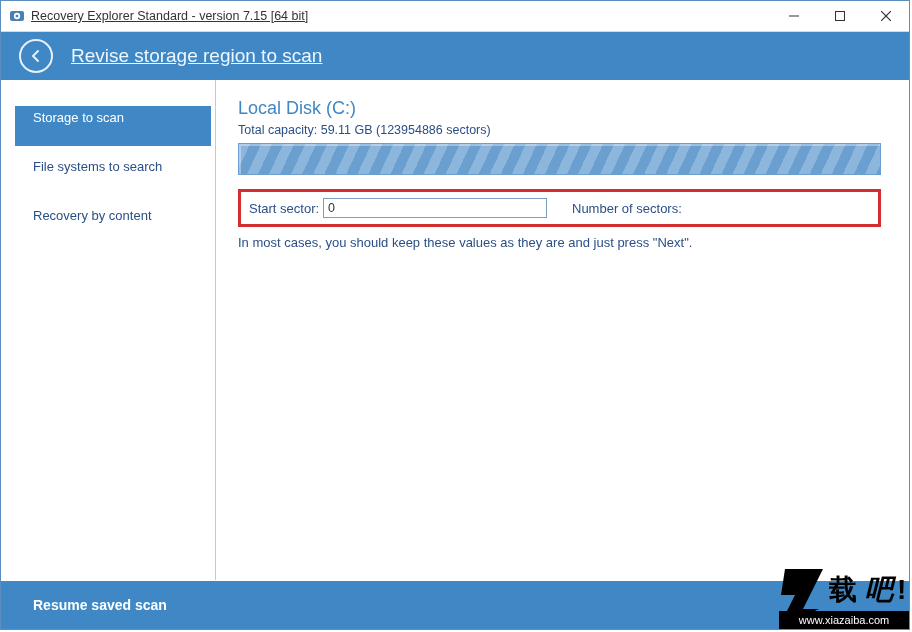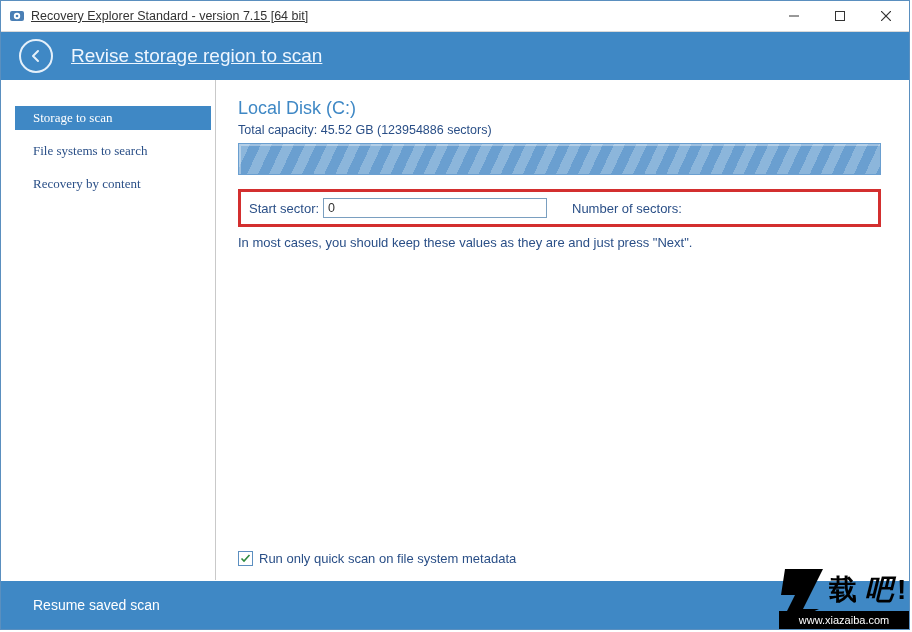--- a/index.html
+++ b/index.html
@@ -97,28 +97,27 @@
     bottom: 49px; 
     display: flex;
   }
   .sidebar {
     width: 215px;
     border-right: 1px solid #c9c9c9;
     padding: 26px 0 0 0;
     box-sizing: border-box;
   }
   .side-item {
-    height: 24px;
+    height: 40px;
     line-height: 24px;
     padding-left: 32px;
     margin-bottom: 9px;
     font-size: 13px;
     color: #2a4f87;
     cursor: pointer;
-    font-family: Liberation Serif, serif;
   }
   .side-item.selected {
     background: #3f88c5;
     color: #fff;
     margin-left: 14px;
     margin-right: 4px;
     padding-left: 18px;
   }
 
   .main {
@@ -214,21 +213,21 @@
     position: absolute;
     left: 0; right: 0; bottom: 0;
     height: 48px;
     background: #3f88c5;
     display: flex;
     align-items: center;
     padding: 0 32px;
   }
   .footer-text {
     color: #fff;
-    font-weight: 400;
+    font-weight: 700;
     font-size: 14px;
   }
 
   
   .watermark {
     position: absolute;
     right: 0;
     bottom: 0;
     width: 130px;
     height: 62px;
@@ -282,43 +281,35 @@
 
   <div class="body">
     <div class="sidebar">
       <div class="side-item selected">Storage to scan</div>
       <div class="side-item">File systems to search</div>
       <div class="side-item">Recovery by content</div>
     </div>
 
     <div class="main">
       <div class="disk-title">Local Disk (C:)</div>
-      <div class="capacity-line">Total capacity: 45.52 GB (123954886 sectors)</div>
+      <div class="capacity-line">Total capacity: 59.11 GB (123954886 sectors)</div>
       <div class="capacity-bar"></div>
 
       <div class="highlight-box">
         <div class="field-pair">
           <span class="field-label">Start sector:</span>
           <input class="field-input" type="text" value="0" style="">
         </div>
         <div class="field-pair">
           <span class="field-label">Number of sectors:</span>
         </div>
       </div>
 
       <div class="hint-text">In most cases, you should keep these values as they are and just press "Next".</div>
 
-      <div class="quickscan-row">
-        <span class="checkbox">
-          <svg width="11" height="11" viewBox="0 0 11 11">
-            <path d="M1.5 5.5 L4 8 L9.5 2" fill="none" stroke="#2e8b3f" stroke-width="1.6"></path>
-          </svg>
-        </span>
-        <span>Run only quick scan on file system metadata</span>
-      </div>
     </div>
   </div>
 
   <div class="footer">
     <span class="footer-text">Resume saved scan</span>
   </div>
 
   <div class="watermark">
     <svg width="130" height="62" viewBox="0 0 130 62">
       <g transform="translate(0,2)">

